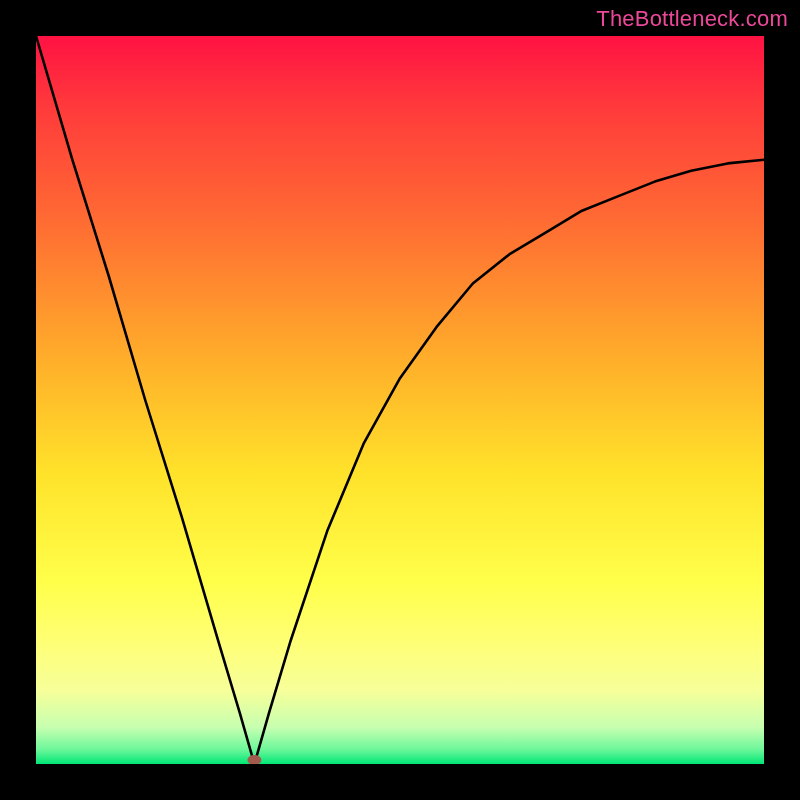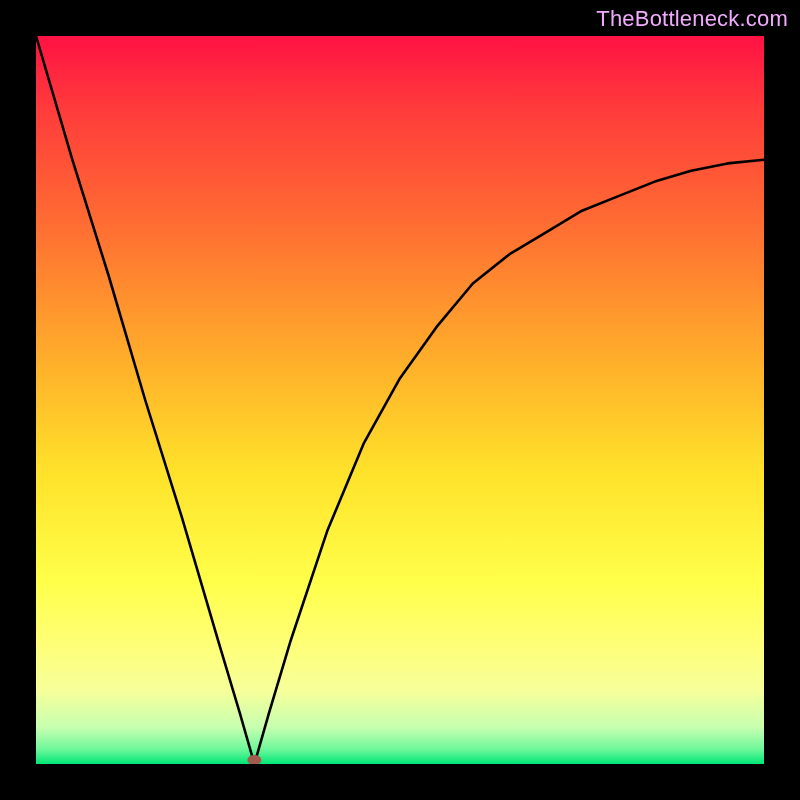--- a/index.html
+++ b/index.html
@@ -26,21 +26,21 @@
   }
   .plot-area svg {
     display: block;
     width: 100%;
     height: 100%;
   }
   .watermark {
     position: absolute;
     top: 6px;
     right: 12px;
-    color: #f0abfc;
+    color: #ec4899;
     font-size: 22px;
     font-weight: 400;
     letter-spacing: 0.2px;
     user-select: none;
   }
 </style>
 </head>
 <body>
 
 <div class="frame">

